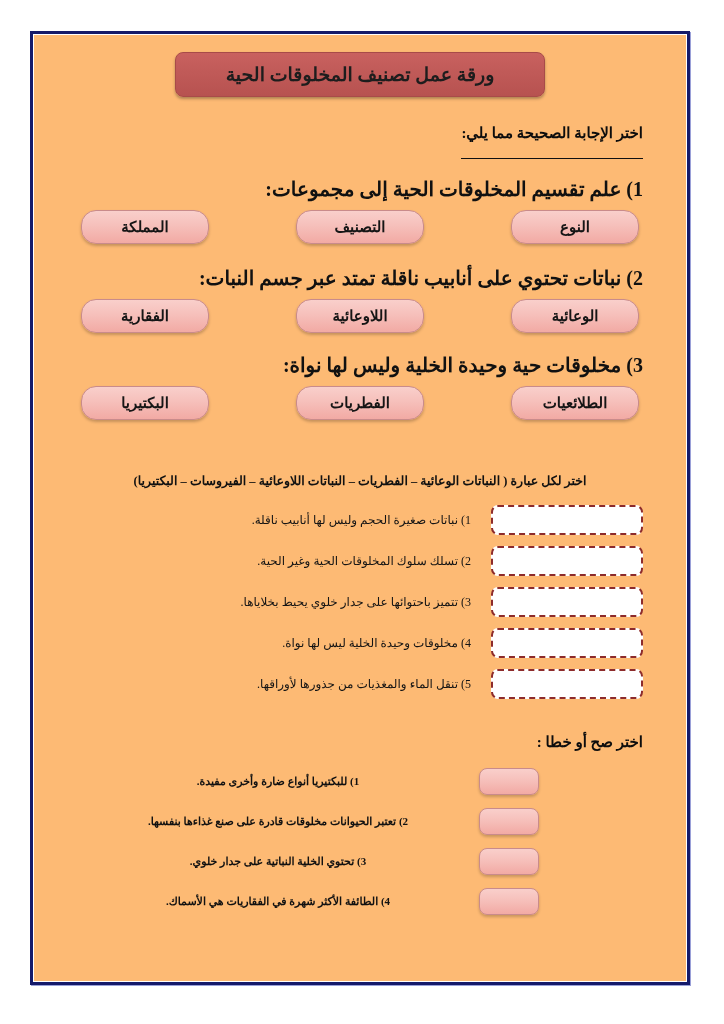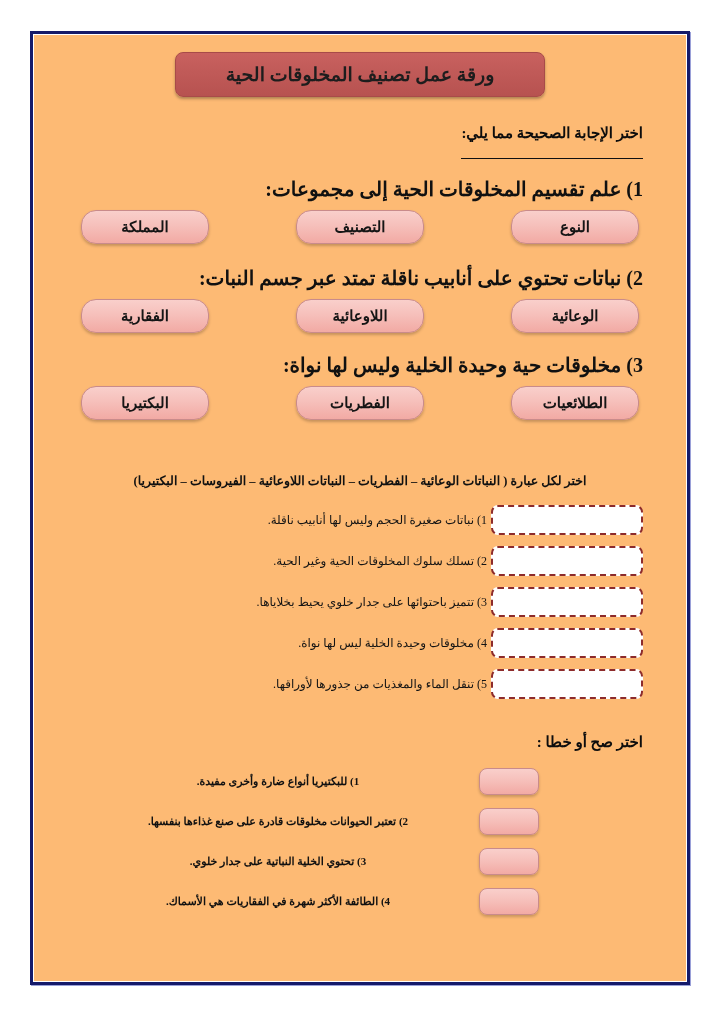--- a/index.html
+++ b/index.html
@@ -111,20 +111,21 @@
   .match-list {
     margin: 14px 44px 0 44px;
   }
   .match-row {
     display: flex;
     flex-direction: row;
     align-items: center;
     justify-content: flex-start;
     margin-bottom: 7px;
     height: 34px;
+    gap: 16px;
   }
   .match-text {
     flex: 1;
     font-size: 12px;
     color: #141414;
     text-align: right;
     padding-left: 14px;
     padding-right: 4px;
     white-space: nowrap;
   }

